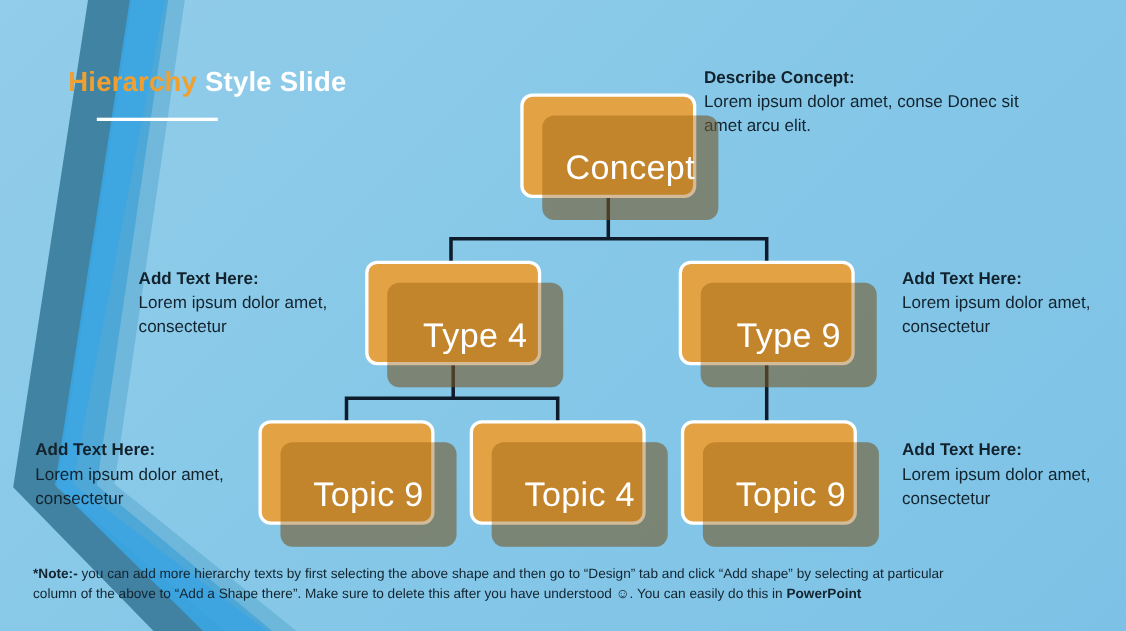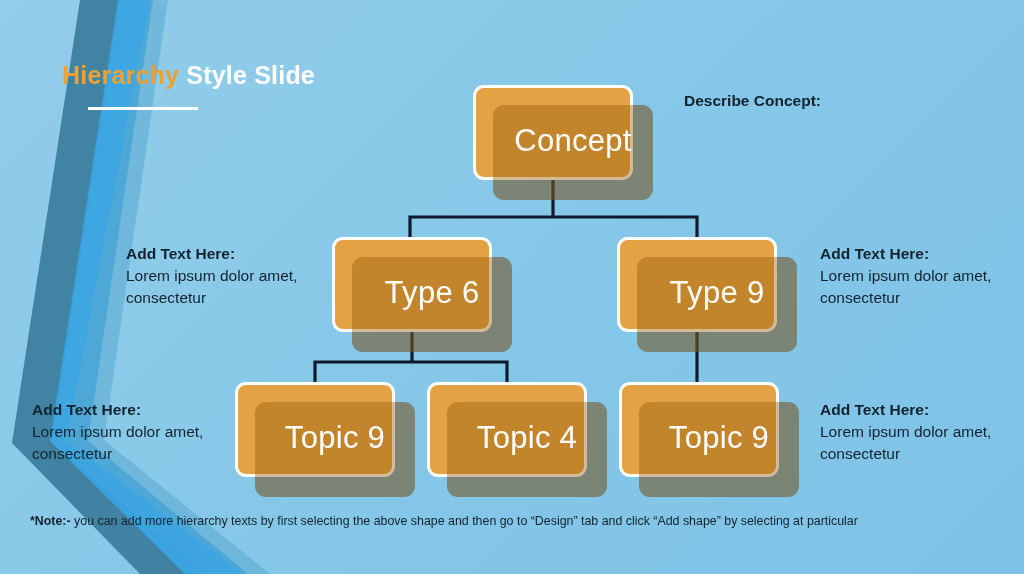--- a/index.html
+++ b/index.html
@@ -97,21 +97,21 @@
     height: 95px;
     border-radius: 11px;
     background: rgba(150, 93, 12, 0.42);
     box-sizing: border-box;
   }
   .node-label {
     position: absolute;
     left: 20px;
     top: 20px;
     width: 160px;
-    height: 72px;
+    height: 95px;
     display: flex;
     align-items: center;
     justify-content: center;
     color: #ffffff;
     font-size: 31px;
     font-weight: normal;
     white-space: nowrap;
     letter-spacing: 0.3px;
   }
 
@@ -155,22 +155,23 @@
   </svg>
 
   <div id="title-block">
     <div id="title-line">
       <span class="t-accent">Hierarchy</span>
       <span class="t-plain">Style Slide</span>
     </div>
     <div id="title-underline"></div>
   </div>
 
-  <div class="note-block" style="left:684px; top:60px; width:320px;margin-top:30px;">
+  <div class="note-block" style="left:640px; top:60px; width:320px;">
     <span class="nb-head">Describe Concept:</span>
+    <span class="nb-body">Lorem ipsum dolor amet, conse Donec sit amet arcu elit.</span>
   </div>
 
   <div class="note-block" style="left:126px; top:243px; width:190px;">
     <span class="nb-head">Add Text Here:</span>
     <span class="nb-body">Lorem ipsum dolor amet, consectetur</span>
   </div>
 
   <div class="note-block" style="left:820px; top:243px; width:190px;">
     <span class="nb-head">Add Text Here:</span>
     <span class="nb-body">Lorem ipsum dolor amet, consectetur</span>
@@ -190,21 +191,21 @@
     <div class="node-shadow"></div>
     <div class="node-outer"></div>
     <div class="node-inner"></div>
     <div class="node-label">Concept</div>
   </div>
 
   <div class="node" style="left:332px; top:237px;">
     <div class="node-shadow"></div>
     <div class="node-outer"></div>
     <div class="node-inner"></div>
-    <div class="node-label">Type 6</div>
+    <div class="node-label">Type 4</div>
   </div>
 
   <div class="node" style="left:617px; top:237px;">
     <div class="node-shadow"></div>
     <div class="node-outer"></div>
     <div class="node-inner"></div>
     <div class="node-label">Type 9</div>
   </div>
 
   <div class="node" style="left:235px; top:382px;">
@@ -225,15 +226,18 @@
     <div class="node-shadow"></div>
     <div class="node-outer"></div>
     <div class="node-inner"></div>
     <div class="node-label">Topic 9</div>
   </div>
 
   <div id="footer-note">
     <div>
       <b>*Note:-</b><span> you can add more hierarchy texts by first selecting the above shape and then go to “Design” tab and click “Add shape” by selecting at particular</span>
     </div>
+    <div>
+      <span>column of the above to “Add a Shape there”. Make sure to delete this after you have understood ☺. You can easily do this in </span><b>PowerPoint</b>
+    </div>
   </div>
 
 </div>
 
 </body></html>

